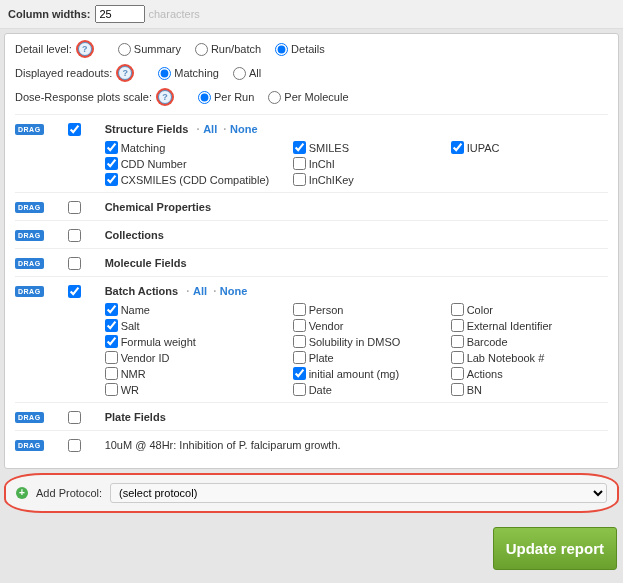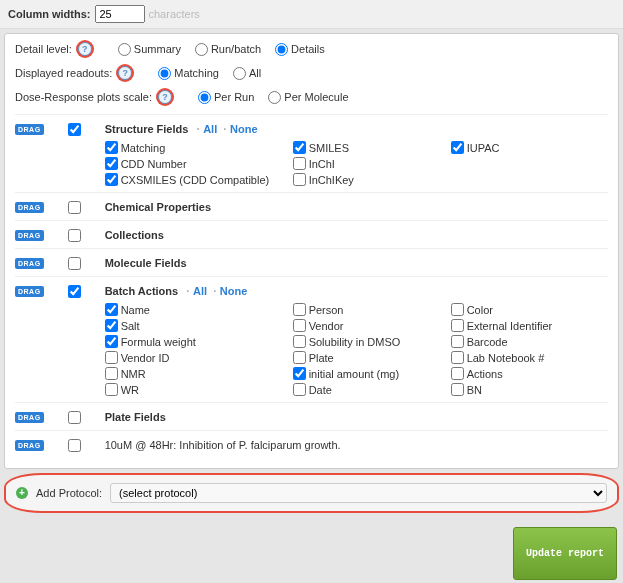--- a/index.html
+++ b/index.html
@@ -129,24 +129,23 @@
     display: flex;
     justify-content: flex-end;
     padding: 10px 6px 6px 6px;
   }
   .updatebtn {
     background: linear-gradient(#8bc34a, #6aa12e);
     color: #fff;
     font-weight: bold;
     border: 1px solid #5a8c22;
     border-radius: 3px;
-    padding: 20px 12px;
-    font-size: 10px;
+    padding: 12px 12px;
+    font-size: 15px;
     cursor: pointer;
-    font-family: Liberation Mono, monospace;
   }
 </style>
 </head>
 <body>
 
 <div class="topbar">
   <label>Column widths:</label>
   <input type="text" value="25" style="">
   <span class="muted">characters</span>
 </div>

